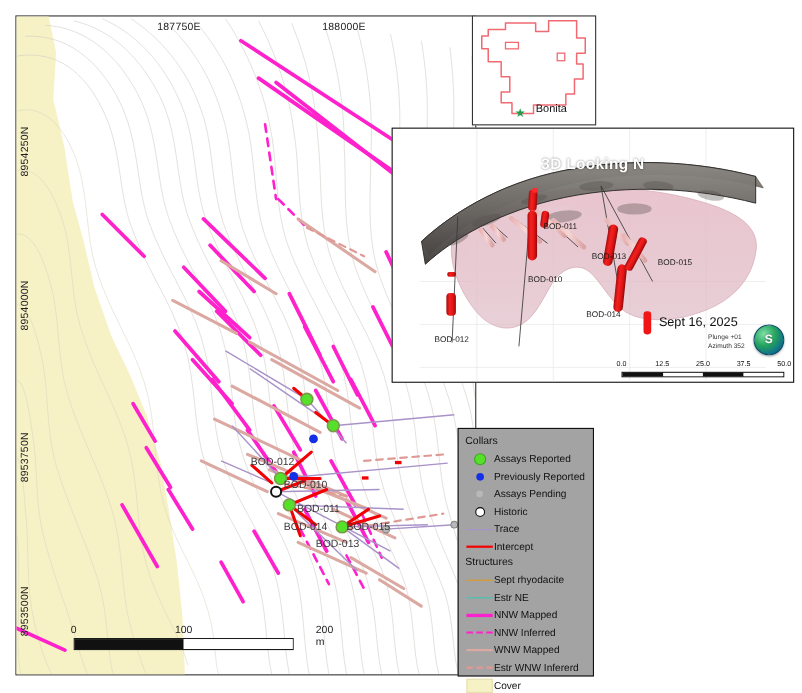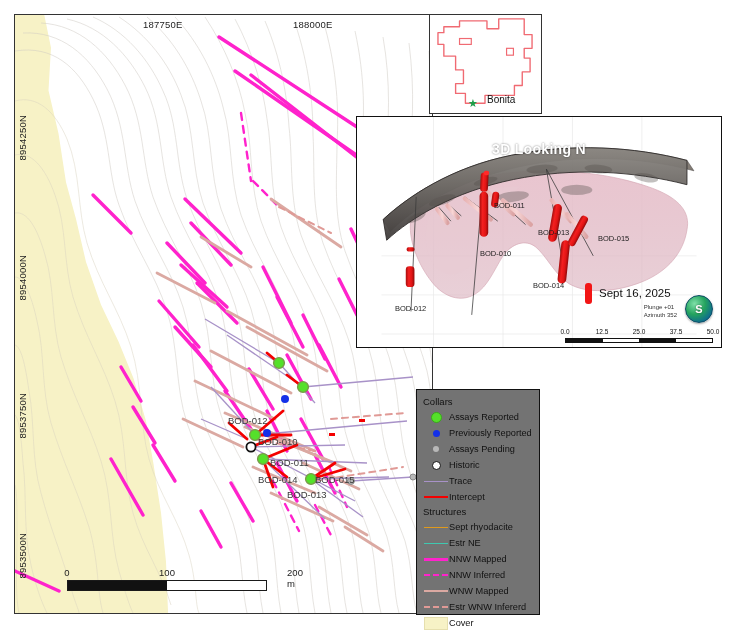--- a/index.html
+++ b/index.html
@@ -80,21 +80,21 @@
   .d3-scale{position:absolute;right:8px;bottom:4px;width:148px;}
   .d3-scale .nums{position:relative;height:10px;font-size:6.5px;color:#111;}
   .d3-scale .nums span{position:absolute;top:0;transform:translateX(-50%);}
   .d3-scale .bar{display:flex;height:5px;border:.8px solid #111;box-sizing:border-box;}
   .d3-scale .bar i{flex:1;}
   .d3-scale .bar i.dark{background:#111;}
   .d3-scale .bar i.light{background:#fff;}
 
   
   .legend{position:absolute;left:416px;top:389px;width:124px;height:226px;
-          background:#737373;border:1px solid #111;box-sizing:border-box;padding:5px 6px 0 6px;}
+          background:#a3a3a3;border:1px solid #111;box-sizing:border-box;padding:5px 6px 0 6px;}
   .legend .head{font-size:9.5px;color:#111;margin:1px 0 2px 0;}
   .legend .item{display:flex;align-items:center;height:16px;}
   .legend .key{width:26px;flex:0 0 26px;display:flex;align-items:center;justify-content:center;}
   .legend .lbl{font-size:9.2px;color:#111;white-space:nowrap;}
   .dot{width:9px;height:9px;border-radius:50%;}
   .dot.green{background:#55e02a;border:1px solid #3aa81c;}
   .dot.blue{background:#1330e8;width:7px;height:7px;}
   .dot.gray{background:#b8b8b8;width:6px;height:6px;}
   .dot.hist{background:#fff;border:1.3px solid #111;width:7px;height:7px;}
   .ln{width:24px;height:0;}

